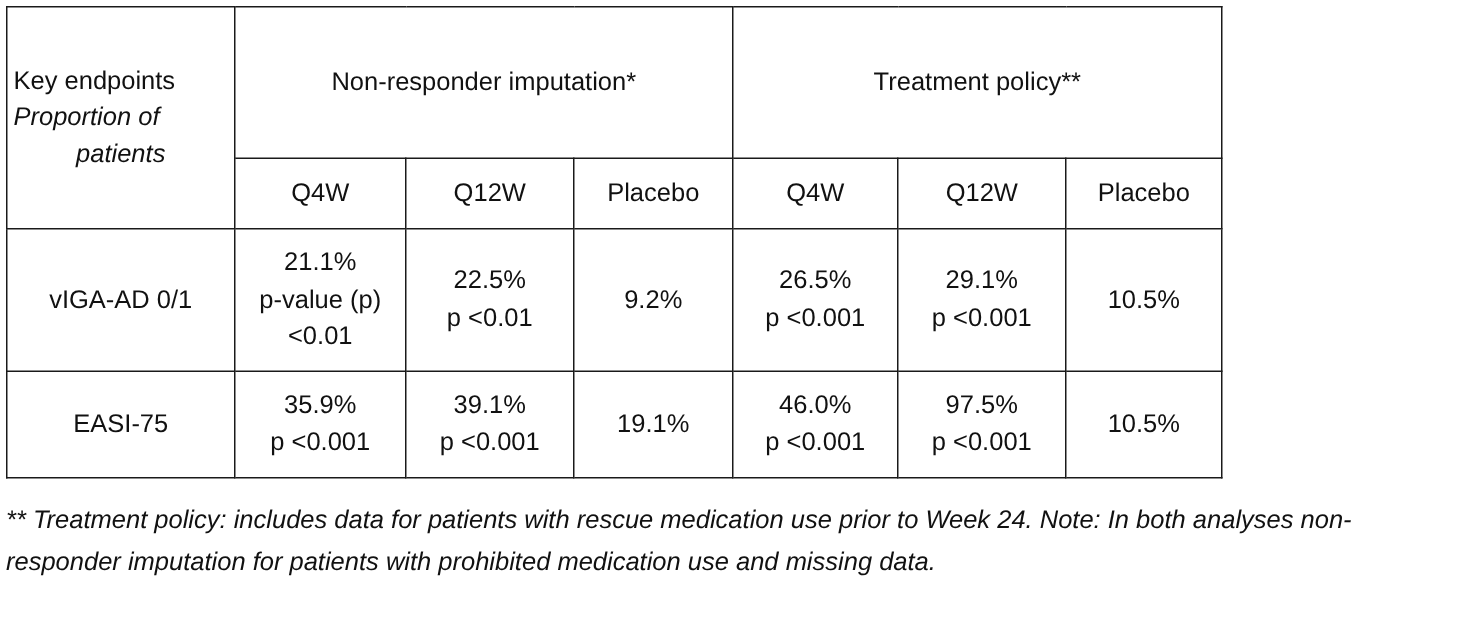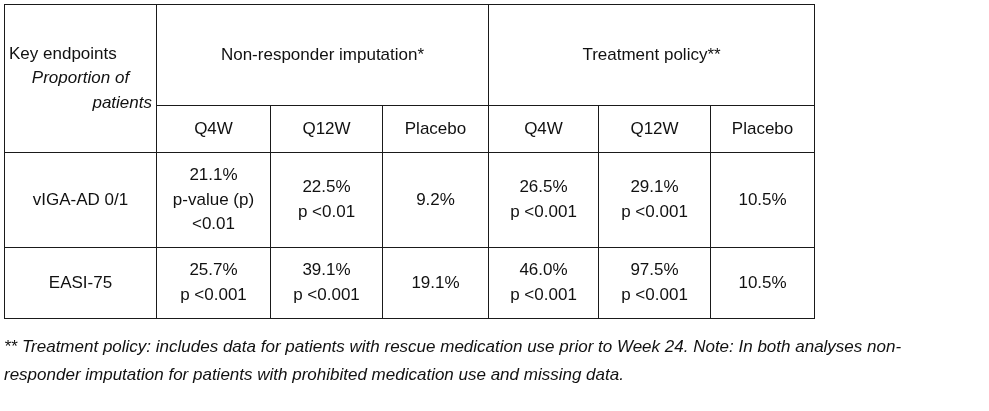--- a/index.html
+++ b/index.html
@@ -41,22 +41,22 @@
   td.col-nri-pbo  { width: 106px; }
   td.col-tp-q4w   { width: 110px; }
   td.col-tp-q12w  { width: 112px; }
   td.col-tp-pbo   { width: 104px; }
 
   .hdr-key {
     height: 92px;
     padding: 6px 10px;
   }
   .hdr-key .line1 { display: block; text-align: left; }
-  .hdr-key .line2 { display: block; font-style: italic; text-align: center; }
-  .hdr-key .line3 { display: block; font-style: italic; text-align: right; }
+  .hdr-key .line2 { display: block; font-style: italic; text-align: left; }
+  .hdr-key .line3 { display: block; font-style: italic; text-align: center; }
 
   .hdr-group {
     height: 92px;
     font-size: 18px;
     margin-top: 44px;
   }
   .subhdr { height: 38px; font-size: 17px; }
 
   .row-endpoint-name {
     font-size: 17px;
@@ -132,21 +132,21 @@
         <td class="col-tp-q12w cell-lines">
           <span>29.1%</span>
           <span>p &lt;0.001</span>
         </td>
         <td class="col-tp-pbo cell-top">10.5%</td>
       </tr>
 
       <tr class="row2">
         <td class="col-key row-endpoint-name cell-top">EASI-75</td>
         <td class="col-nri-q4w cell-lines">
-          <span>25.7%</span>
+          <span>35.9%</span>
           <span>p &lt;0.001</span>
         </td>
         <td class="col-nri-q12w cell-lines">
           <span>39.1%</span>
           <span>p &lt;0.001</span>
         </td>
         <td class="col-nri-pbo cell-top">19.1%</td>
         <td class="col-tp-q4w cell-lines">
           <span>46.0%</span>
           <span>p &lt;0.001</span>

